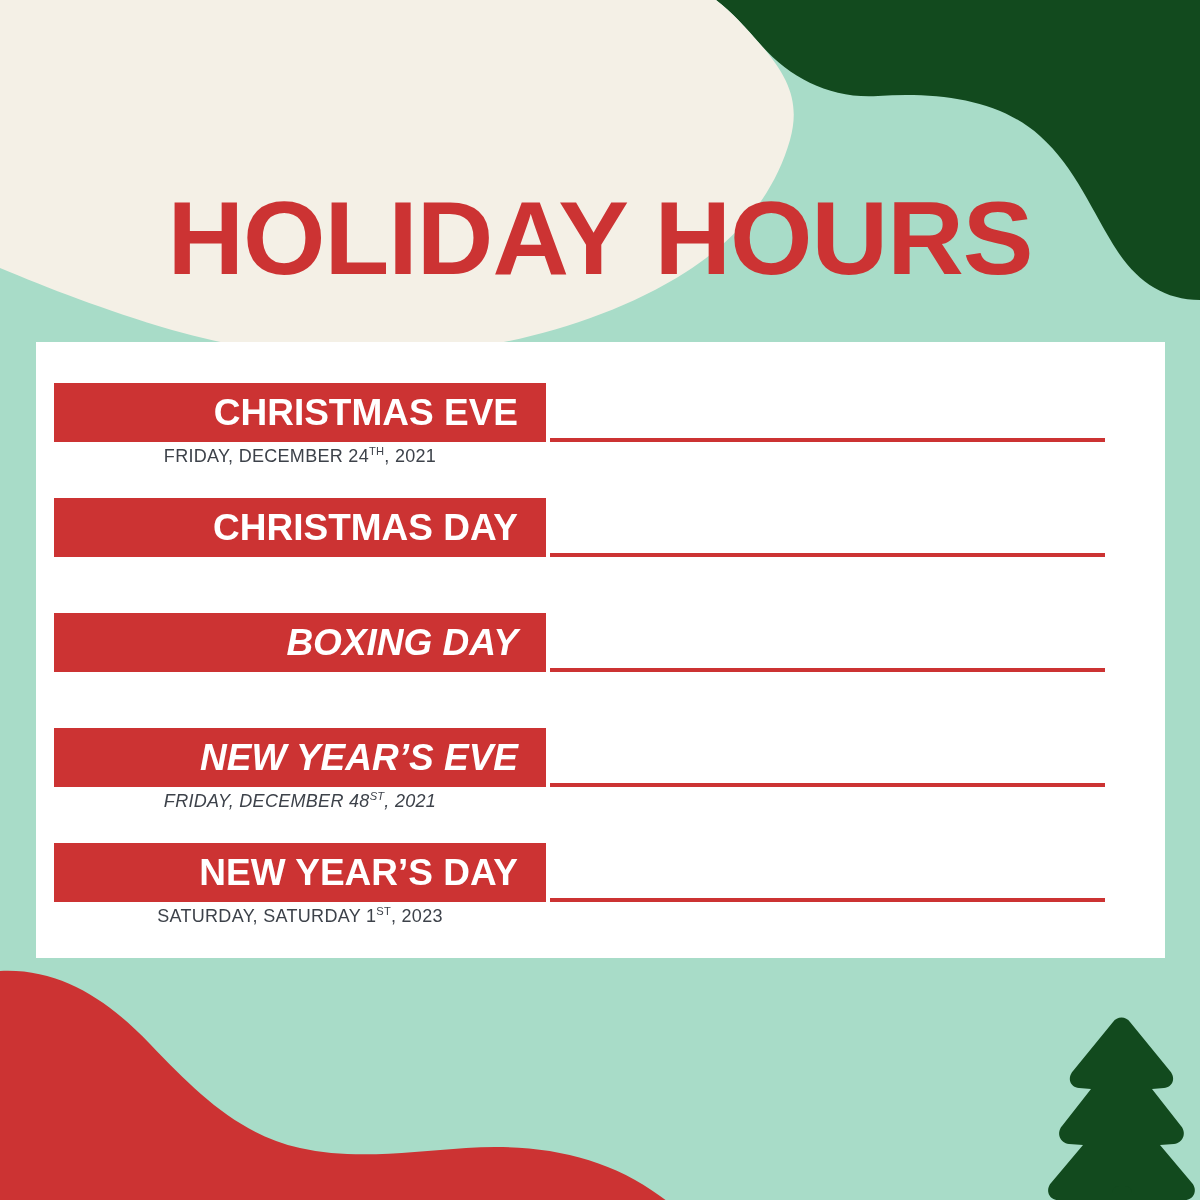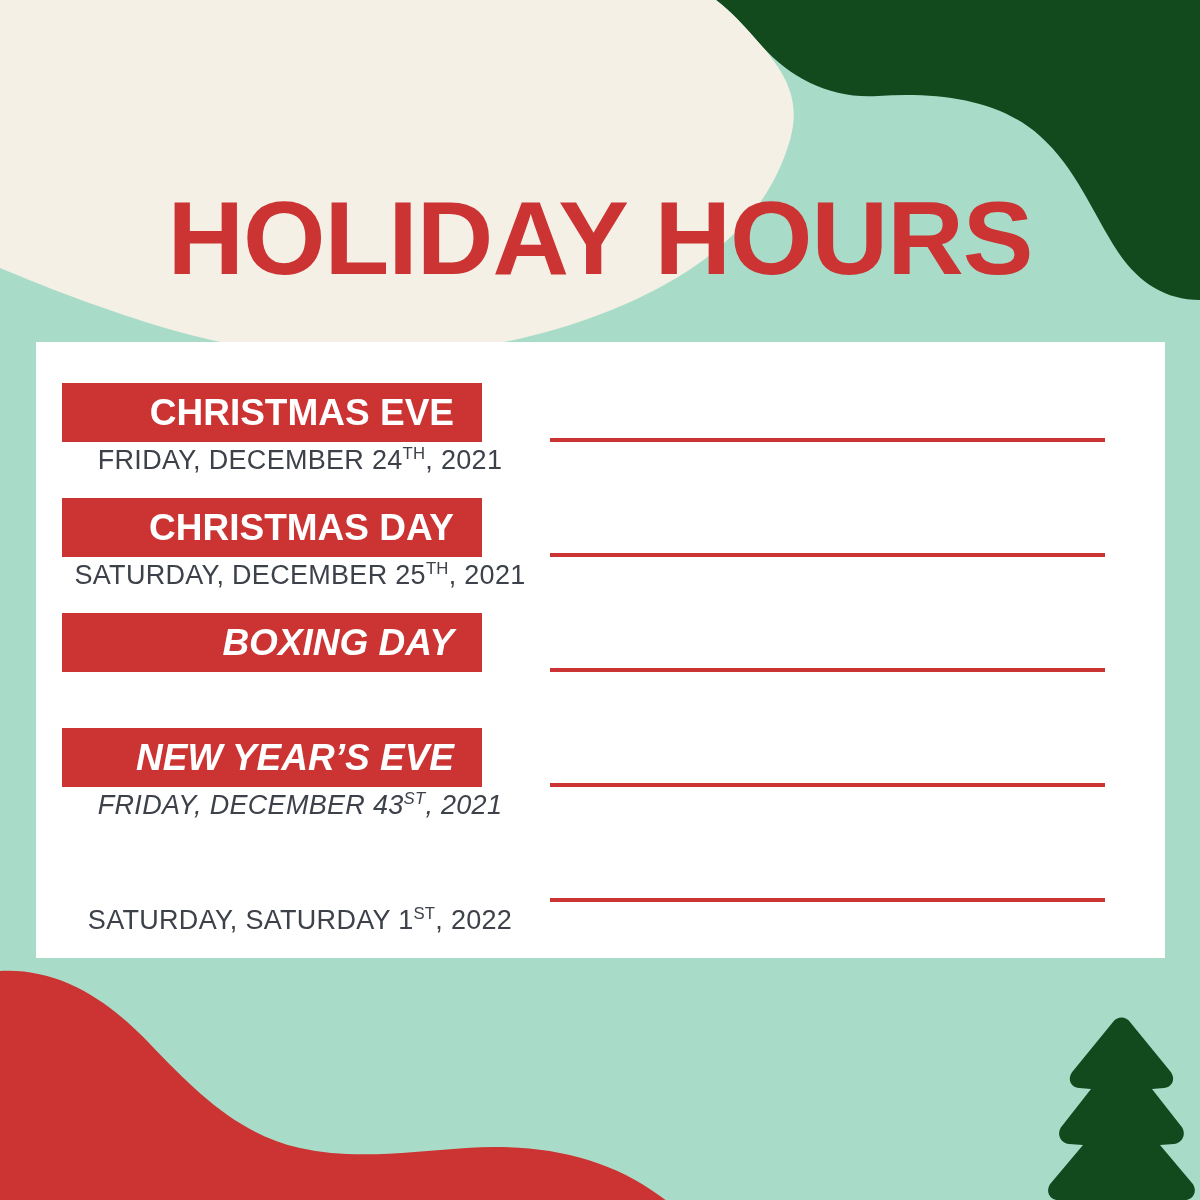--- a/index.html
+++ b/index.html
@@ -63,23 +63,23 @@
   .row {
     position: absolute;
     left: 0;
     width: 100%;
     height: 115px;
   }
 
   
   .row-bar {
     position: absolute;
-    left: 26px;
+    left: 18px;
     top: 41px;
-    width: 420px;
+    width: 492px;
     height: 59px;
     background: #CC3333;
     box-sizing: border-box;
     display: flex;
     align-items: center;
     justify-content: flex-end;
     padding-right: 28px;
     text-align: right;
   }
   .row-label {
@@ -105,21 +105,21 @@
   
   .row-date {
     position: absolute;
     left: 14px;
     top: 104px;
     width: 500px;
     text-align: center;
     color: #3D424A;
     font-family: "Liberation Sans", sans-serif;
     font-weight: 400;
-    font-size: 27px;
+    font-size: 18px;
     line-height: 1;
     letter-spacing: 0.3px;
     white-space: nowrap;
   }
   .row-date sup {
     font-size: 0.62em;
     vertical-align: super;
     letter-spacing: 0.2px;
   }
 </style>
@@ -194,54 +194,51 @@
           <span>24</span><sup>TH</sup>,
           <span>2021</span>
         </div>
       </div>
 
       <div class="row" style="top:115px;text-decoration:underline;">
         <div class="row-bar">
           <span class="row-label">CHRISTMAS DAY</span>
         </div>
         <div class="row-rule"></div>
-        <div class="row-date">
-          <span>SATURDAY,</span>
-          <span>DECEMBER</span>
-          <span>25</span><sup>TH</sup>,
-          <span>2021</span>
-        </div>
       </div>
 
       <div class="row" style="top:230px;font-style:italic;">
         <div class="row-bar">
           <span class="row-label">BOXING DAY</span>
         </div>
         <div class="row-rule"></div>
       </div>
 
       <div class="row" style="top:345px;font-style:italic;">
         <div class="row-bar">
           <span class="row-label">NEW YEAR’S EVE</span>
         </div>
         <div class="row-rule"></div>
         <div class="row-date">
           <span>FRIDAY,</span>
           <span>DECEMBER</span>
-          <span>43</span><sup>ST</sup>,
+          <span>48</span><sup>ST</sup>,
           <span>2021</span>
         </div>
       </div>
 
       <div class="row" style="top:460px;">
+        <div class="row-bar">
+          <span class="row-label">NEW YEAR’S DAY</span>
+        </div>
         <div class="row-rule"></div>
         <div class="row-date">
           <span>SATURDAY,</span>
           <span>SATURDAY</span>
           <span>1</span><sup>ST</sup>,
-          <span>2022</span>
+          <span>2023</span>
         </div>
       </div>
 
     </div>
   </div>
 
 </div>
 
 </body></html>

